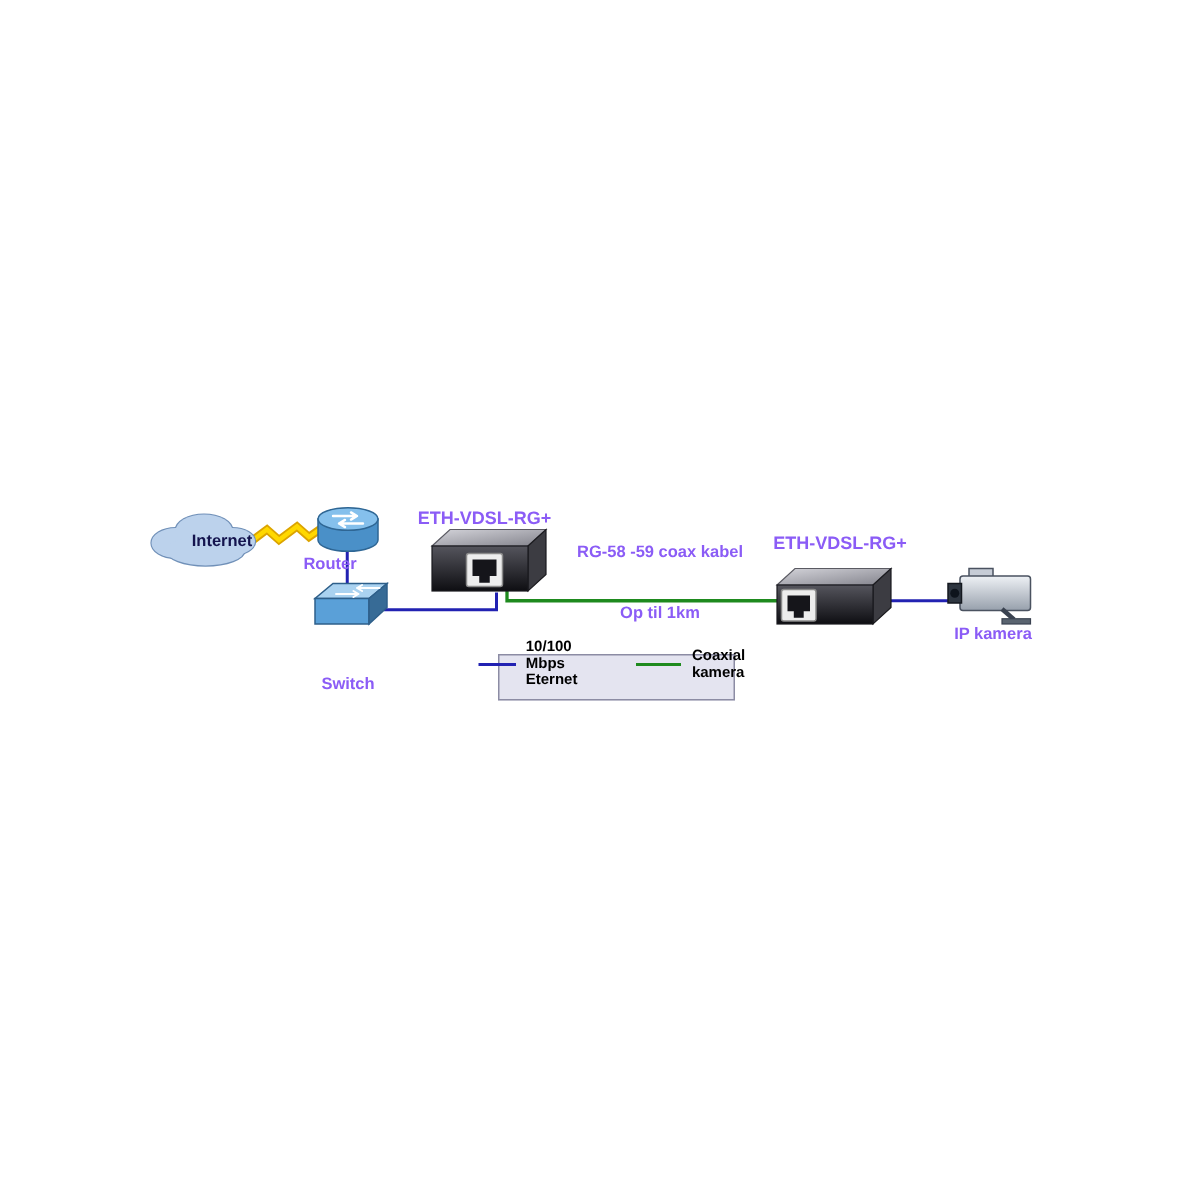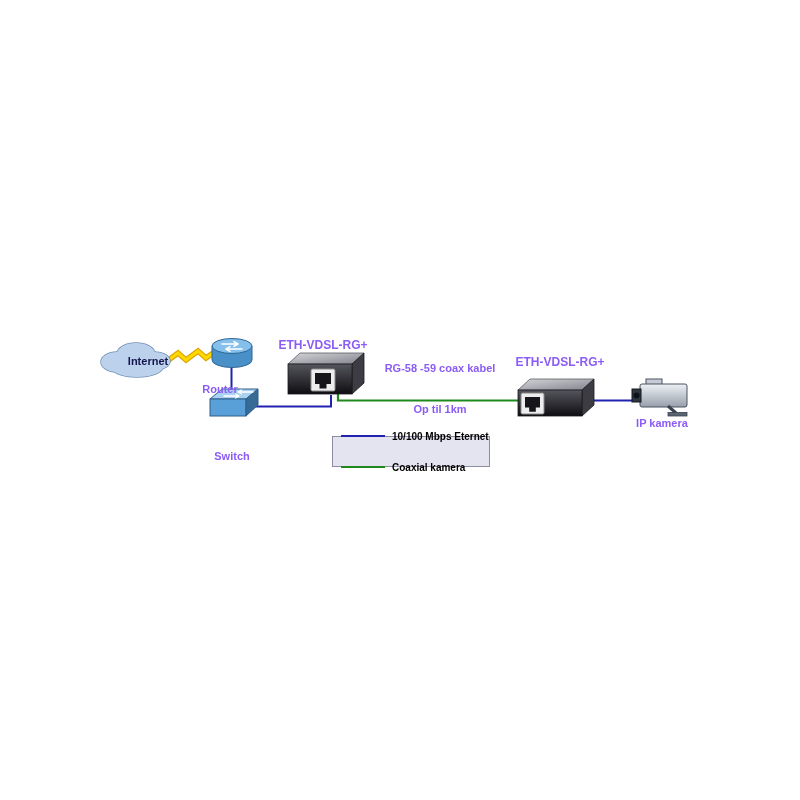--- a/index.html
+++ b/index.html
@@ -6,21 +6,21 @@
   html,body { background:#ffffff; }
   body { font-family:"Liberation Sans", sans-serif; }
   .canvas { position:relative; width:800px; height:800px; background:#ffffff; overflow:hidden; }
   .diagram-svg { position:absolute; left:0; top:0; width:800px; height:800px; }
   .lbl { position:absolute; font-weight:bold; color:#8b5cf6; text-align:center;
          font-size:11px; line-height:13px; white-space:nowrap; }
   .lbl-big { font-size:12px; }
   .lbl-internet { color:#14144e; font-size:11px; }
   .legend { position:absolute; left:332px; top:436px; width:158px; height:31px;
             background:#e4e4f0; border:1px solid #8c8ca4;
-            display:flex; flex-direction:column; justify-content:center;
+            display:flex; flex-direction:row; justify-content:center;
             gap:20px; padding-left:8px; }
   .legend-row { display:flex; align-items:center; height:11px; }
   .legend-swatch { width:44px; height:2px; background:#2222b2; }
   .legend-label { margin-left:7px; font-size:10px; font-weight:bold; color:#000; line-height:11px; }
 </style>
 </head>
 <body>
 
 <div class="canvas">
 
@@ -108,21 +108,21 @@
       <rect x="640" y="384" width="47" height="23" rx="2" fill="url(#camBody)" stroke="#4a5260" stroke-width="1"></rect>
       <rect x="632" y="389" width="9" height="13" fill="#2e3640" stroke="#14181f" stroke-width="1"></rect>
       <circle cx="636.5" cy="395.5" r="3" fill="#0e141c"></circle>
       <path d="M668,406 L676,413" stroke="#3a4250" stroke-width="3" fill="none"></path>
       <rect x="668" y="412.5" width="19" height="3.5" fill="#5a6470" stroke="#3a4250" stroke-width="0.8"></rect>
     </g>
   </svg>
 
   <div class="lbl lbl-internet" style="left:108px; top:355px; width:80px;">Internet</div>
 
-  <div class="lbl" style="left:190px; top:370px; width:60px;margin-top:13px;">Router</div>
+  <div class="lbl" style="left:190px; top:370px; width:60px;">Router</div>
 
   <div class="lbl" style="left:201px; top:426px; width:62px;margin-top:24px;">Switch</div>
 
   <div class="lbl lbl-big" style="left:263px; top:339px; width:120px;">ETH-VDSL-RG+</div>
 
   <div class="lbl lbl-big" style="left:500px; top:356px; width:120px;">ETH-VDSL-RG+</div>
 
   <div class="lbl" style="left:370px; top:362px; width:140px;">RG-58 -59 coax kabel</div>
 
   <div class="lbl" style="left:370px; top:403px; width:140px;">Op til 1km</div>

